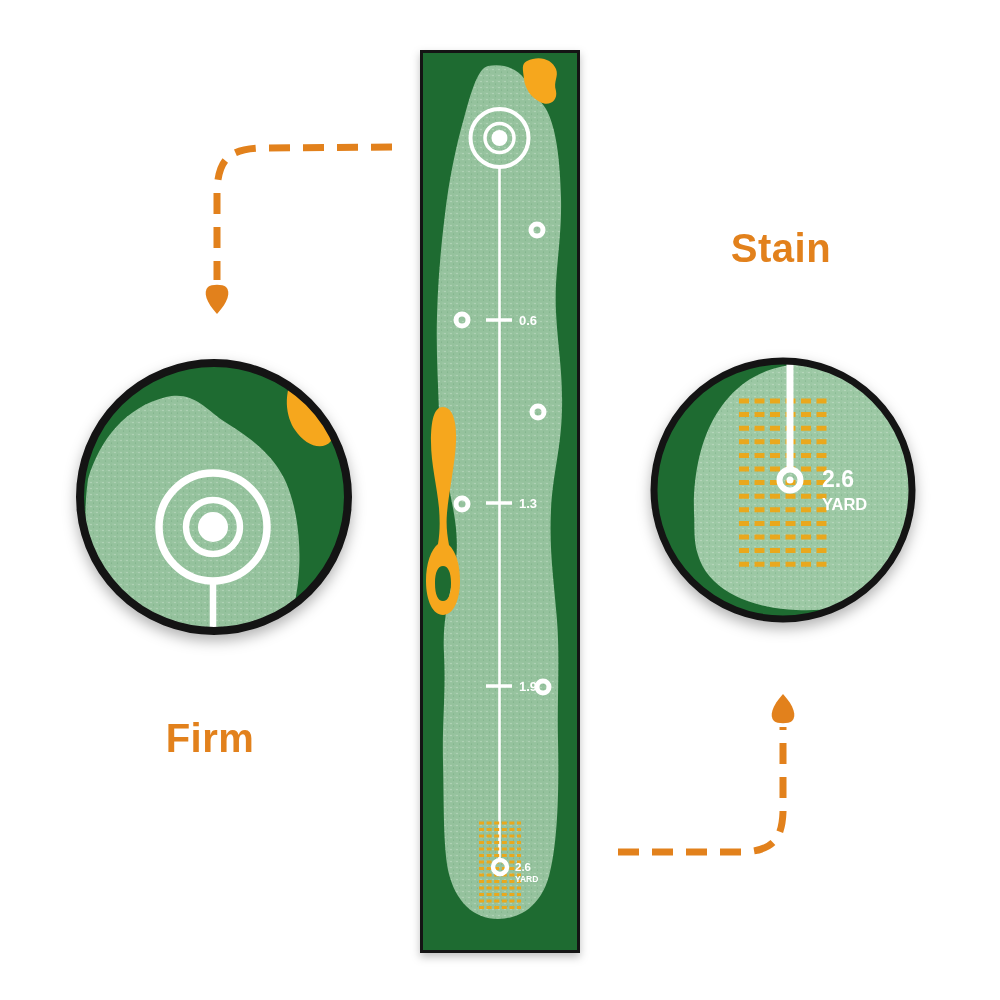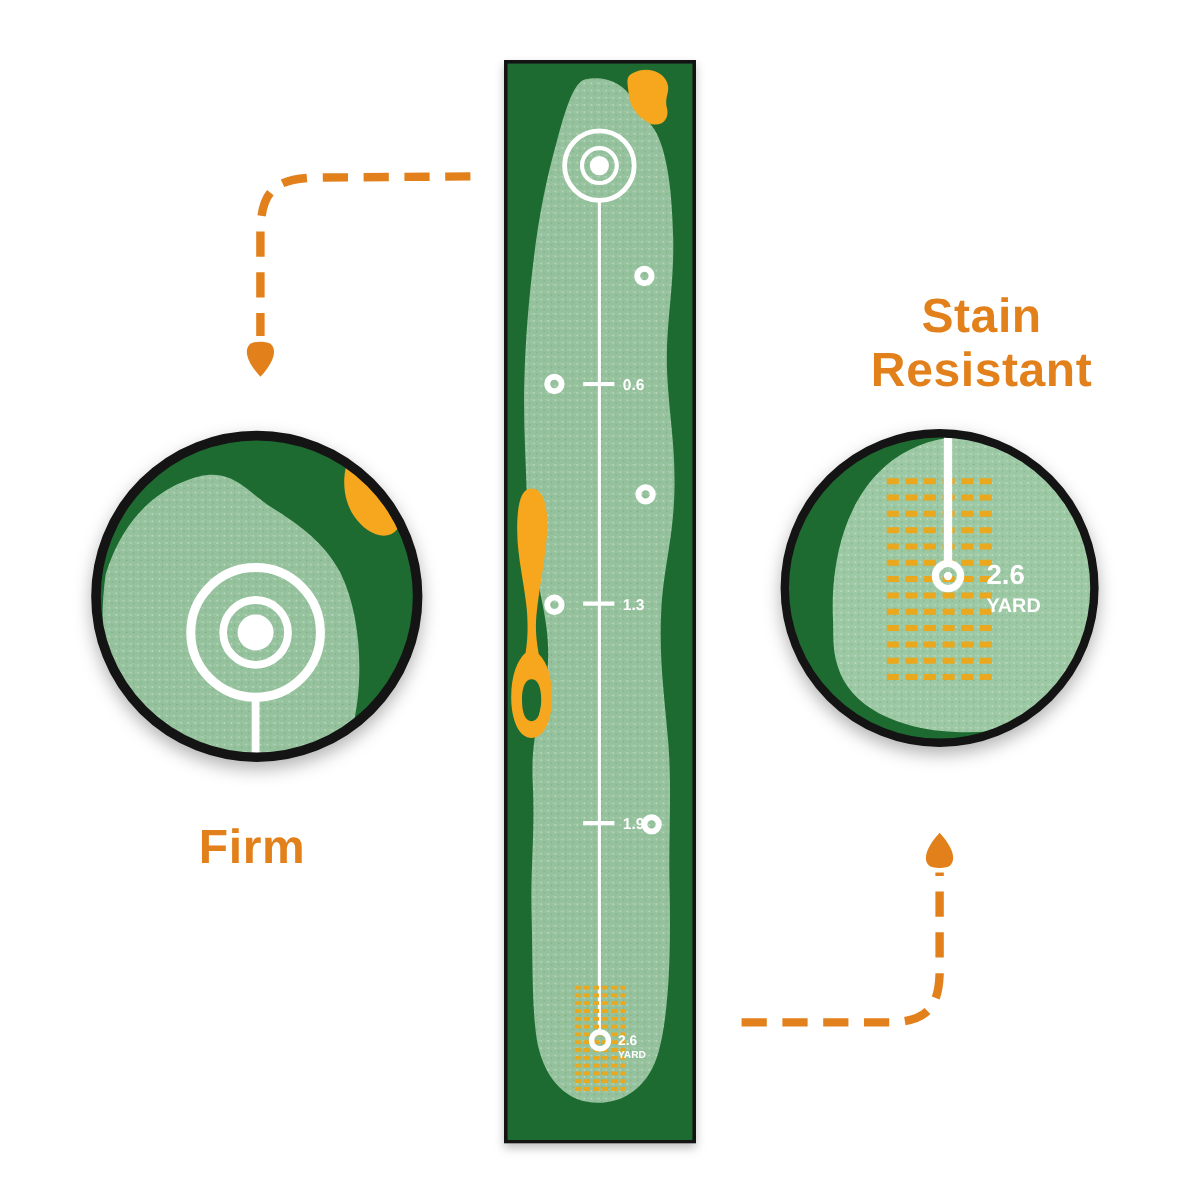--- a/index.html
+++ b/index.html
@@ -183,22 +183,21 @@
     <g>
       <path d="M 392,147 L 262,148 C 228,149 218,160 217,192 L 217,280" fill="none" stroke="#e2811c" stroke-width="7" stroke-dasharray="21 13"></path>
       <path d="M 217,314 C 206,302 203,292 208,287 C 211,284 223,284 226,287 C 231,292 228,302 217,314 Z" fill="#e2811c"></path>
     </g>
     <g>
       <path d="M 618,852 L 742,852 C 772,851 782,840 783,812 L 783,727" fill="none" stroke="#e2811c" stroke-width="7" stroke-dasharray="21 13"></path>
       <path d="M 783,694 C 772,706 769,716 774,721 C 777,724 789,724 792,721 C 797,716 794,706 783,694 Z" fill="#e2811c"></path>
     </g>
   </svg>
 
-  <div class="callout-text" style="left:708px;top:226px;width:220px;margin-top:16px;">
+  <div class="callout-text" style="left:671px;top:226px;width:220px;">
     <div>Stain</div>
-    <div>Resistant</div>
   </div>
 
-  <div class="callout-text" style="left:100px;top:684px;width:220px;">
+  <div class="callout-text" style="left:100px;top:716px;width:220px;">
     <div>Firm</div>
   </div>
 
 </div>
 
 </body></html>

